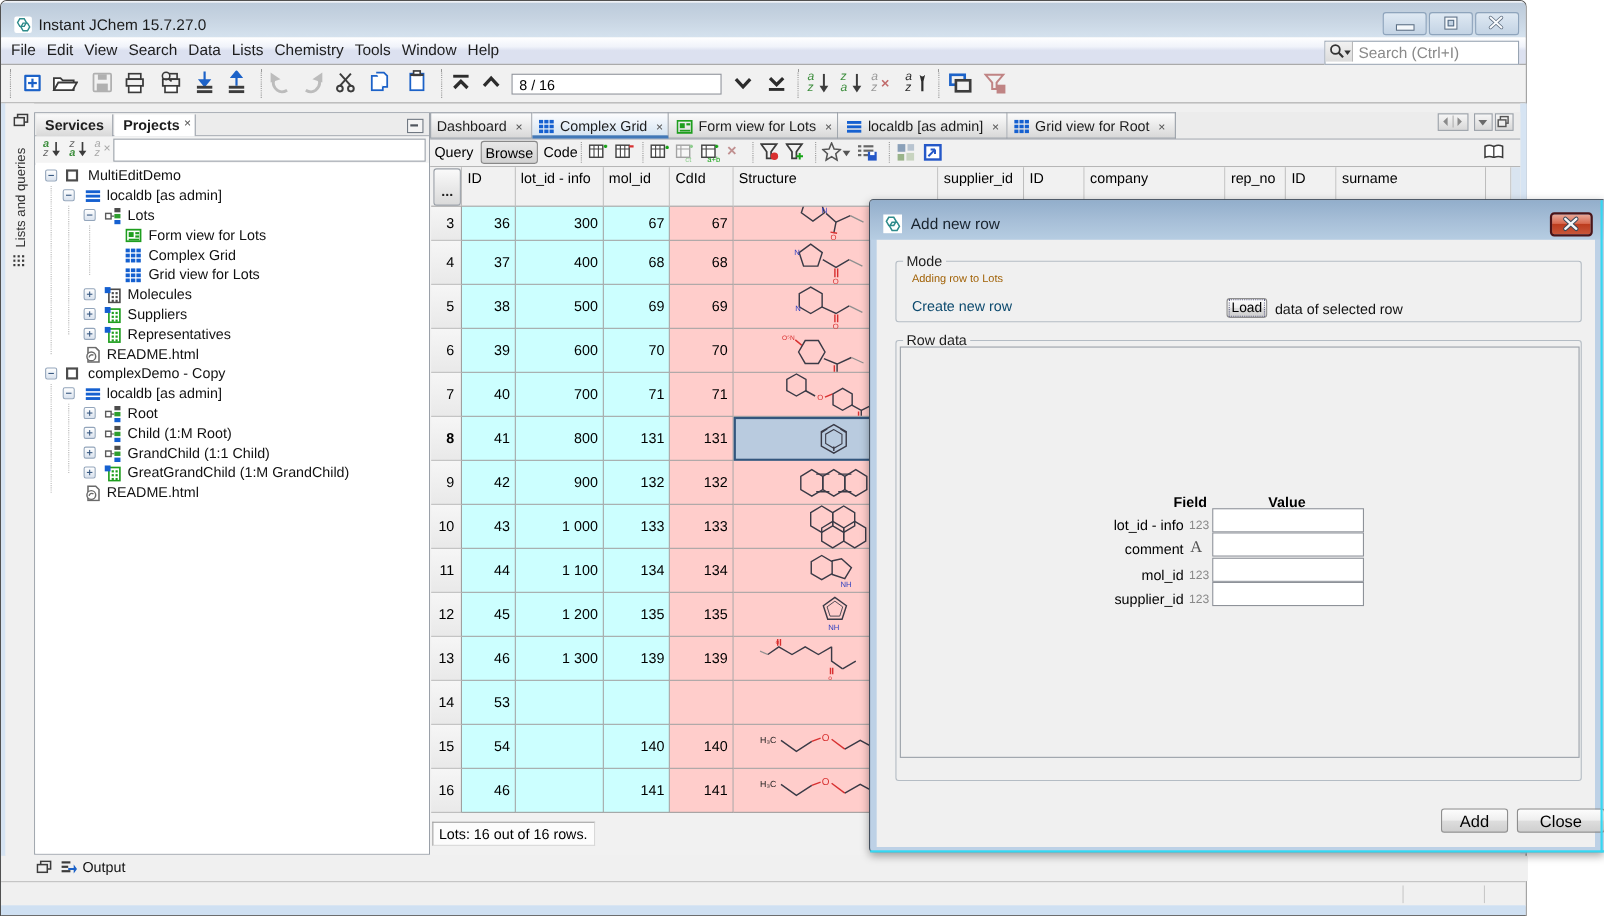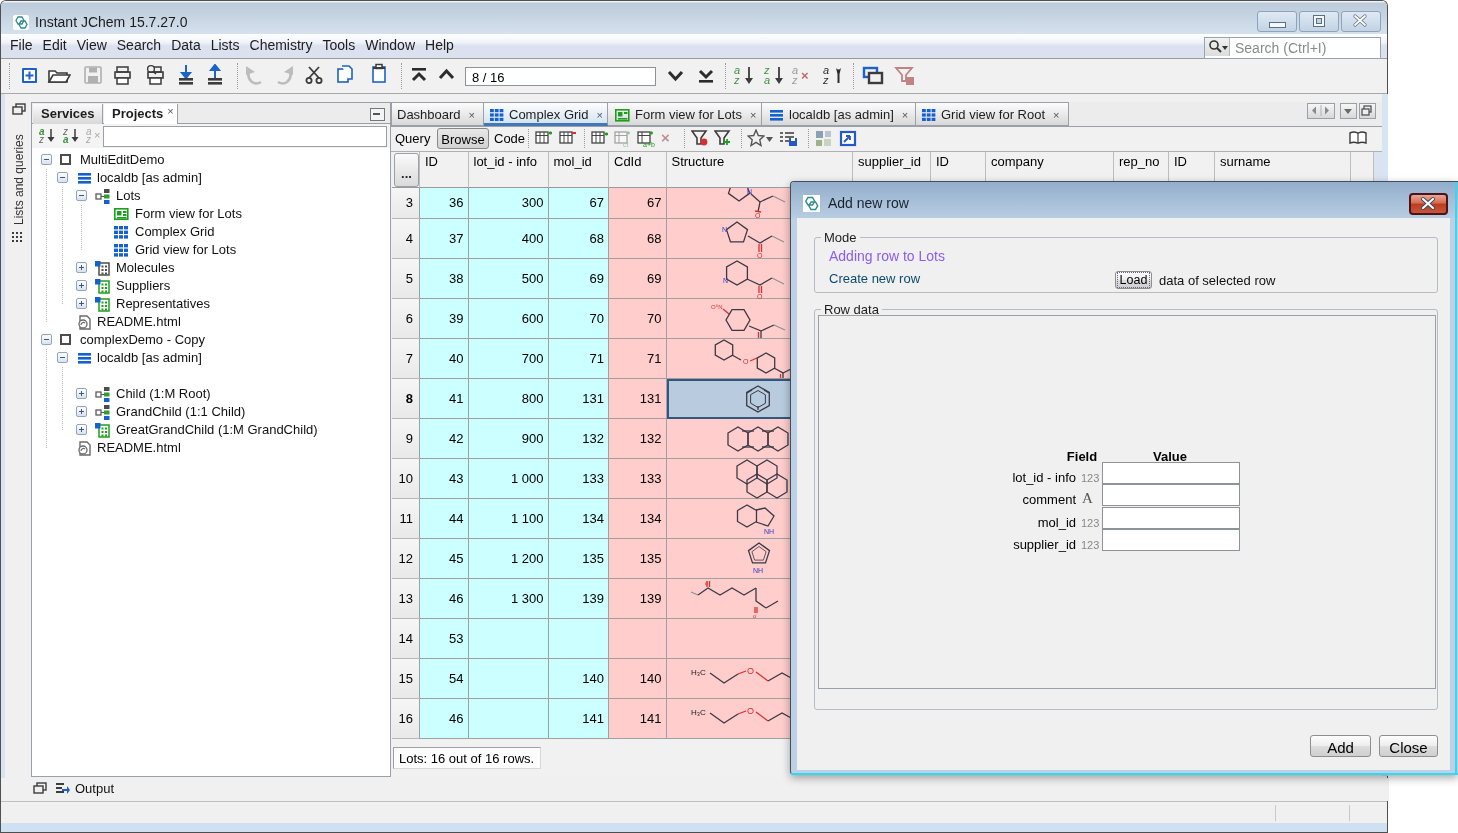--- a/index.html
+++ b/index.html
@@ -422,20 +422,34 @@
       <div class="tree-row" style="top:199px;">
             <div class="exp" style="left:25px;">
               <div class="h"></div>
             </div>
             <svg class="ticon" style="left:45px;" width="15" height="14">
               <rect x="1" y="2" width="13" height="2.6" fill="#1560d0"></rect>
               <rect x="1" y="6" width="13" height="2.6" fill="#1560d0"></rect>
               <rect x="1" y="10" width="13" height="2.6" fill="#1560d0"></rect>
             </svg>
             <span style="left:65px;">localdb [as admin]</span>
+          </div>
+      <div class="tree-row" style="top:217px;">
+            <div class="exp" style="left:44px;">
+              <div class="h"></div>
+              <div class="v"></div>
+            </div>
+            <svg class="ticon" style="left:63px;" width="15" height="15">
+              <rect x="1" y="5" width="5" height="5" fill="none" stroke="#5a5a5a" stroke-width="1.3"></rect>
+              <line x1="6" y1="7.5" x2="9" y2="7.5" stroke="#5a5a5a" stroke-width="1"></line>
+              <rect x="9" y="0" width="5.5" height="4" fill="#4c4c4c"></rect>
+              <rect x="9" y="5.5" width="5.5" height="4" fill="#2e9e2e"></rect>
+              <rect x="9" y="11" width="5.5" height="4" fill="#1560d0"></rect>
+            </svg>
+            <span style="left:84px;">Root</span>
           </div>
       <div class="tree-row" style="top:235px;">
             <div class="exp" style="left:44px;">
               <div class="h"></div>
               <div class="v"></div>
             </div>
             <svg class="ticon" style="left:63px;" width="15" height="15">
               <rect x="1" y="5" width="5" height="5" fill="none" stroke="#5a5a5a" stroke-width="1.3"></rect>
               <line x1="6" y1="7.5" x2="9" y2="7.5" stroke="#5a5a5a" stroke-width="1"></line>
               <rect x="9" y="0" width="5.5" height="4" fill="#4c4c4c"></rect>
@@ -916,21 +930,21 @@
             <g stroke="#f4f6f8" stroke-width="2.2" stroke-linecap="round">
               <line x1="12" y1="4" x2="22" y2="13"></line>
               <line x1="22" y1="4" x2="12" y2="13"></line>
             </g>
           </svg>
     </div>
   </div>
   <div id="dlgbody">
     <div class="groupbox" style="left:17px;top:19px;width:622px;height:54px;">
       <div class="grouplabel">Mode</div>
-      <div class="abs" style="left:14px;top:10px;font-size:14px;color:#8b5cf6;">Adding row to Lots</div>
+      <div class="abs" style="left:14px;top:10px;font-size:10px;color:#a16207;">Adding row to Lots</div>
       <div class="abs" style="left:14px;top:33px;font-size:13px;color:#0c4a6e;">Create new row</div>
       <div class="btn" style="left:300px;top:33px;width:37px;height:18px;padding-top:1px;font-size:12.5px;"><span style="border:1px dotted #668;padding:0 2px;">Load</span></div>
       <div class="abs" style="left:344px;top:35px;font-size:13px;color:#111;">data of selected row</div>
     </div>
     <div class="groupbox" style="left:17px;top:91px;width:622px;height:399px;">
       <div class="grouplabel">Row data</div>
       <div class="abs" style="left:3px;top:5px;width:616px;height:372px;border:1px solid #9aa0a8;"></div>
       <div class="abs" style="left:237px;top:139px;width:60px;font-size:13px;font-weight:bold;text-align:center;">Field</div>
       <div class="abs" style="left:325px;top:139px;width:60px;font-size:13px;font-weight:bold;text-align:center;">Value</div>
       <div class="abs" style="left:160px;top:160px;width:101px;font-size:13px;text-align:right;">lot_id - info</div>
@@ -940,18 +954,18 @@
           <span class="abs" style="left:267px;top:180px;font-family:'Liberation Serif',serif;font-size:15px;color:#555;">A</span>
       <div class="field-input" style="left:287px;top:174px;width:138px;height:22px;"></div>
       <div class="abs" style="left:160px;top:205px;width:101px;font-size:13px;text-align:right;">mol_id</div>
           <span class="num123 abs" style="left:266px;top:207px;">123</span>
       <div class="field-input" style="left:287px;top:197px;width:138px;height:22px;"></div>
       <div class="abs" style="left:160px;top:227px;width:101px;font-size:13px;text-align:right;">supplier_id</div>
           <span class="num123 abs" style="left:266px;top:229px;">123</span>
       <div class="field-input" style="left:287px;top:219px;width:138px;height:22px;"></div>
     </div>
     <div class="btn" style="left:513px;top:517px;width:61px;height:22px;padding-top:3px;">Add</div>
-    <div class="btn" style="left:582px;top:517px;width:59px;height:22px;padding-top:3px;">Close</div>
+    <div class="btn" style="left:582px;top:517px;width:80px;height:22px;padding-top:3px;">Close</div>
   </div>
   <div class="abs" style="left:0;top:591px;width:668px;height:2px;background:#35d8f2;"></div>
   <div class="abs" style="left:664px;top:0;width:2px;height:593px;background:#35d8f2;"></div>
 </div>
 </div>
 
 </body></html>

